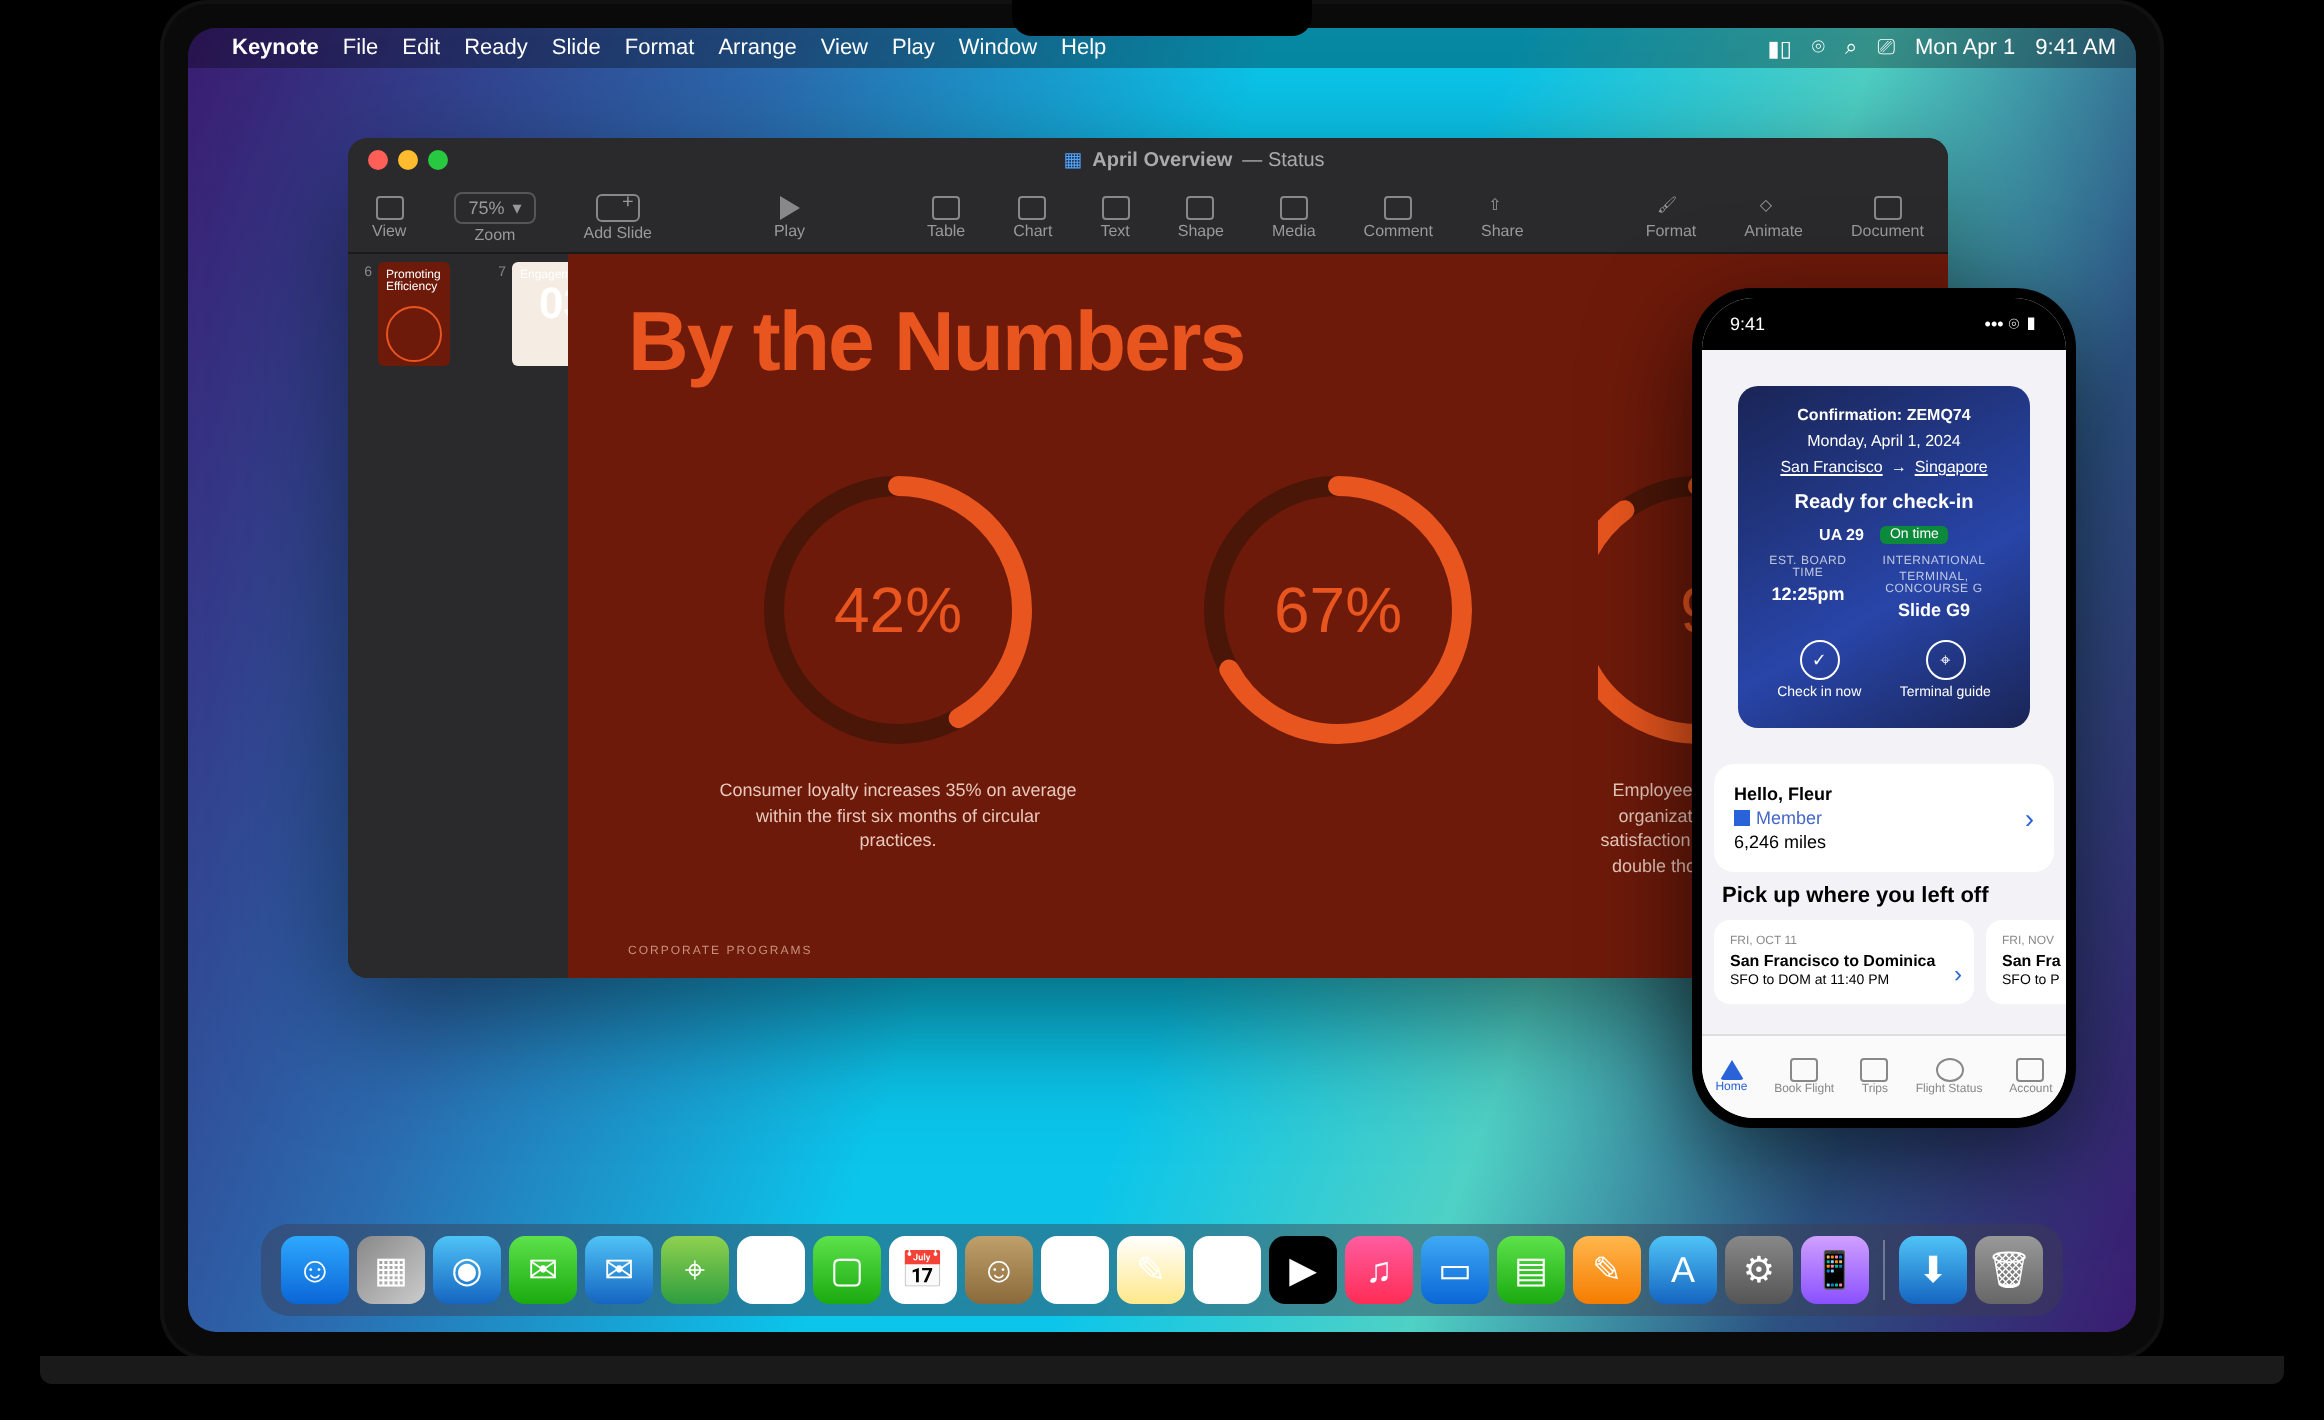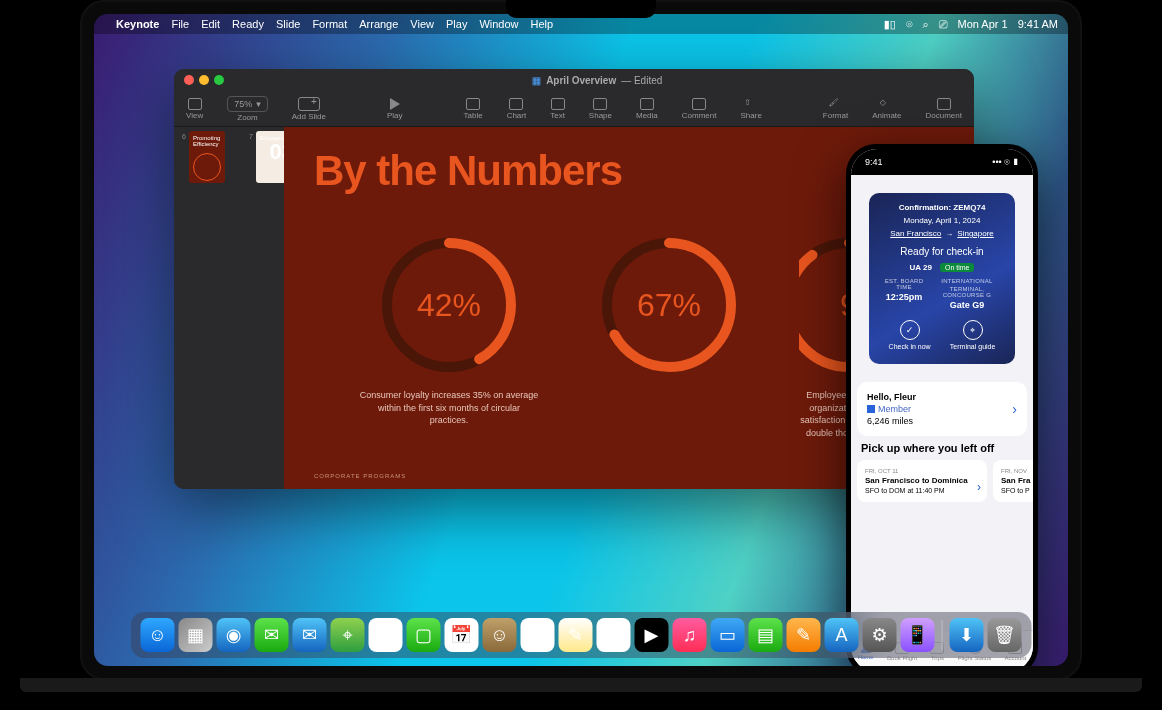--- a/index.html
+++ b/index.html
@@ -48,34 +48,34 @@
 .slide-title{font-size:42px;font-weight:600;color:#e8551e;margin-bottom:40px;letter-spacing:-1px;}
 .rings{display:flex;gap:40px;justify-content:center;}
 .ring-block{display:flex;flex-direction:column;align-items:center;gap:14px;width:180px;}
 .ring{width:140px;height:140px;position:relative;}
 .ring svg{transform:rotate(-90deg);}
 .ring-label{position:absolute;inset:0;display:flex;align-items:center;justify-content:center;font-size:32px;color:#e8551e;font-weight:500;}
 .ring-cap{font-size:9px;text-align:center;color:#e8c8bc;line-height:1.4;}
 .corp{position:absolute;left:30px;bottom:10px;font-size:6px;letter-spacing:1px;color:#c7927d;}
 
 
-.iphone{position:absolute;right:30px;top:130px;width:192px;height:533px;background:#000;border-radius:30px;padding:5px;box-shadow:0 15px 50px rgba(0,0,0,.6);}
+.iphone{position:absolute;right:30px;top:130px;width:192px;height:420px;background:#000;border-radius:30px;padding:5px;box-shadow:0 15px 50px rgba(0,0,0,.6);}
 .iphone-screen{width:100%;height:100%;background:#f2f2f7;border-radius:26px;overflow:hidden;position:relative;}
 .ip-status{height:26px;background:#000;color:#fff;font-size:9px;display:flex;align-items:center;justify-content:space-between;padding:0 14px;}
 .ip-header{height:28px;background:#000;color:#fff;display:flex;align-items:center;justify-content:space-between;padding:0 10px;font-size:10px;letter-spacing:2px;font-weight:700;}
 .hamburger{display:flex;flex-direction:column;gap:2px;}
 .hamburger span{width:12px;height:1.5px;background:#fff;}
 .cart{width:12px;height:10px;border:1.5px solid #fff;border-radius:2px;position:relative;}
 
 .boarding{margin:18px;border-radius:10px;overflow:hidden;background:linear-gradient(150deg,#1a2556 0%,#2845a8 60%,#1a2556 100%);color:#fff;padding:10px 10px 14px;font-size:8px;text-align:center;position:relative;}
 .bp-conf{font-weight:600;margin-bottom:4px;}
 .bp-date{margin-bottom:4px;}
 .bp-route{margin-bottom:8px;}
 .bp-route .arr{margin:0 4px;}
-.bp-ready{font-weight:400;font-size:10px;margin-bottom:6px;}
+.bp-ready{font-weight:700;font-size:10px;margin-bottom:6px;}
 .bp-flight{display:flex;justify-content:center;gap:8px;align-items:center;margin-bottom:6px;}
 .ontime{background:#0a8a3a;padding:1px 5px;border-radius:3px;font-size:7px;}
 .bp-info{display:flex;justify-content:space-around;margin-bottom:10px;font-size:6px;}
 .bp-info .lbl{opacity:.7;margin-bottom:2px;letter-spacing:.3px;}
 .bp-info .val{font-weight:700;font-size:9px;}
 .bp-actions{display:flex;justify-content:space-around;}
 .bp-act{display:flex;flex-direction:column;align-items:center;gap:3px;font-size:7px;}
 .bp-circ{width:20px;height:20px;border:1.5px solid #fff;border-radius:50%;display:flex;align-items:center;justify-content:center;font-size:9px;}
 
 .hello{margin:0 6px 6px;background:#fff;border-radius:10px;padding:10px;font-size:9px;position:relative;}
@@ -134,21 +134,21 @@
   <div class="keynote">
     <div class="kn-title">
       <div class="traffic">
         <div class="tl r"></div>
         <div class="tl y"></div>
         <div class="tl g"></div>
       </div>
       <div class="kn-title-text">
         <span style="color:#4ca3ff">▦</span>
         <b>April Overview</b>
-        <span> — Edited</span>
+        <span> — Status</span>
       </div>
     </div>
     <div class="kn-toolbar">
       <div class="tb-item">
             <div class="tb-icon"></div>
             <span>View</span>
           </div>
       <div class="tb-item">
             <div class="tb-zoom"><span>75%</span>▾</div>
             <span>Zoom</span>
@@ -300,21 +300,21 @@
               <span class="ontime">On time</span>
             </div>
       <div class="bp-info">
         <div>
                 <div class="lbl">EST. BOARD TIME</div>
                 <div class="val">12:25pm</div>
               </div>
         <div>
                 <div class="lbl">INTERNATIONAL</div>
                 <div class="lbl">TERMINAL, CONCOURSE G</div>
-                <div class="val">Gate G9</div>
+                <div class="val">Slide G9</div>
               </div>
       </div>
       <div class="bp-actions">
         <div class="bp-act">
                 <div class="bp-circ">✓</div>
                 <span>Check in now</span>
               </div>
         <div class="bp-act">
                 <div class="bp-circ">⌖</div>
                 <span>Terminal guide</span>

